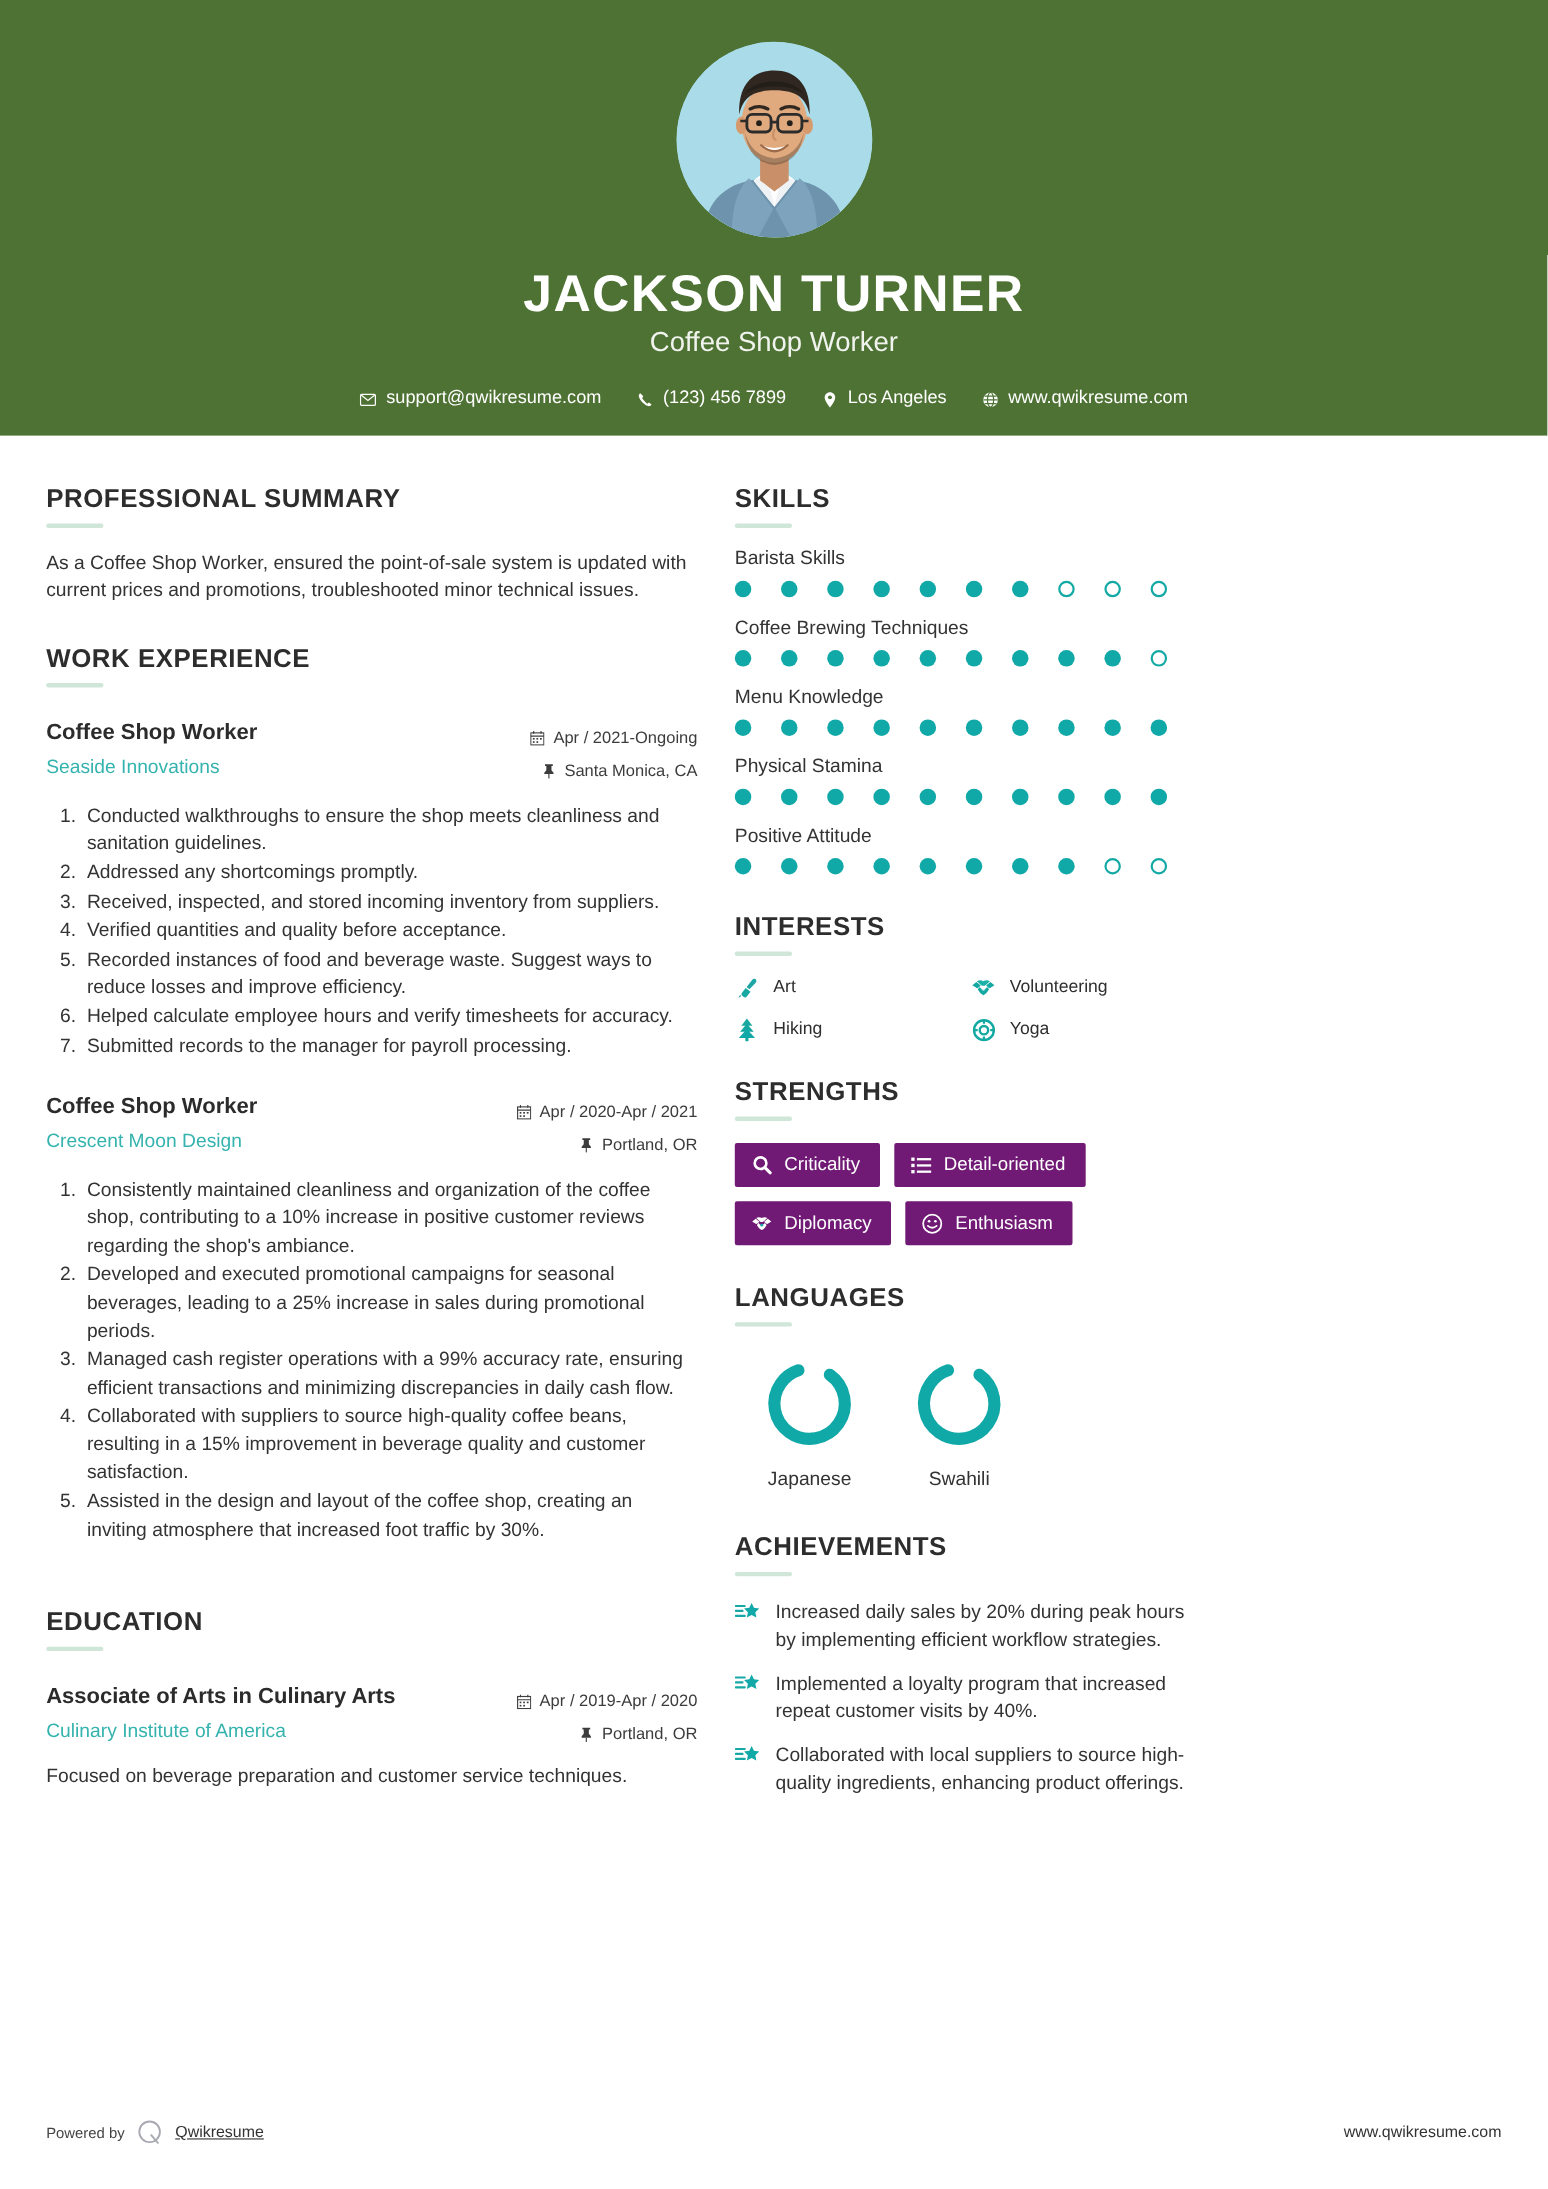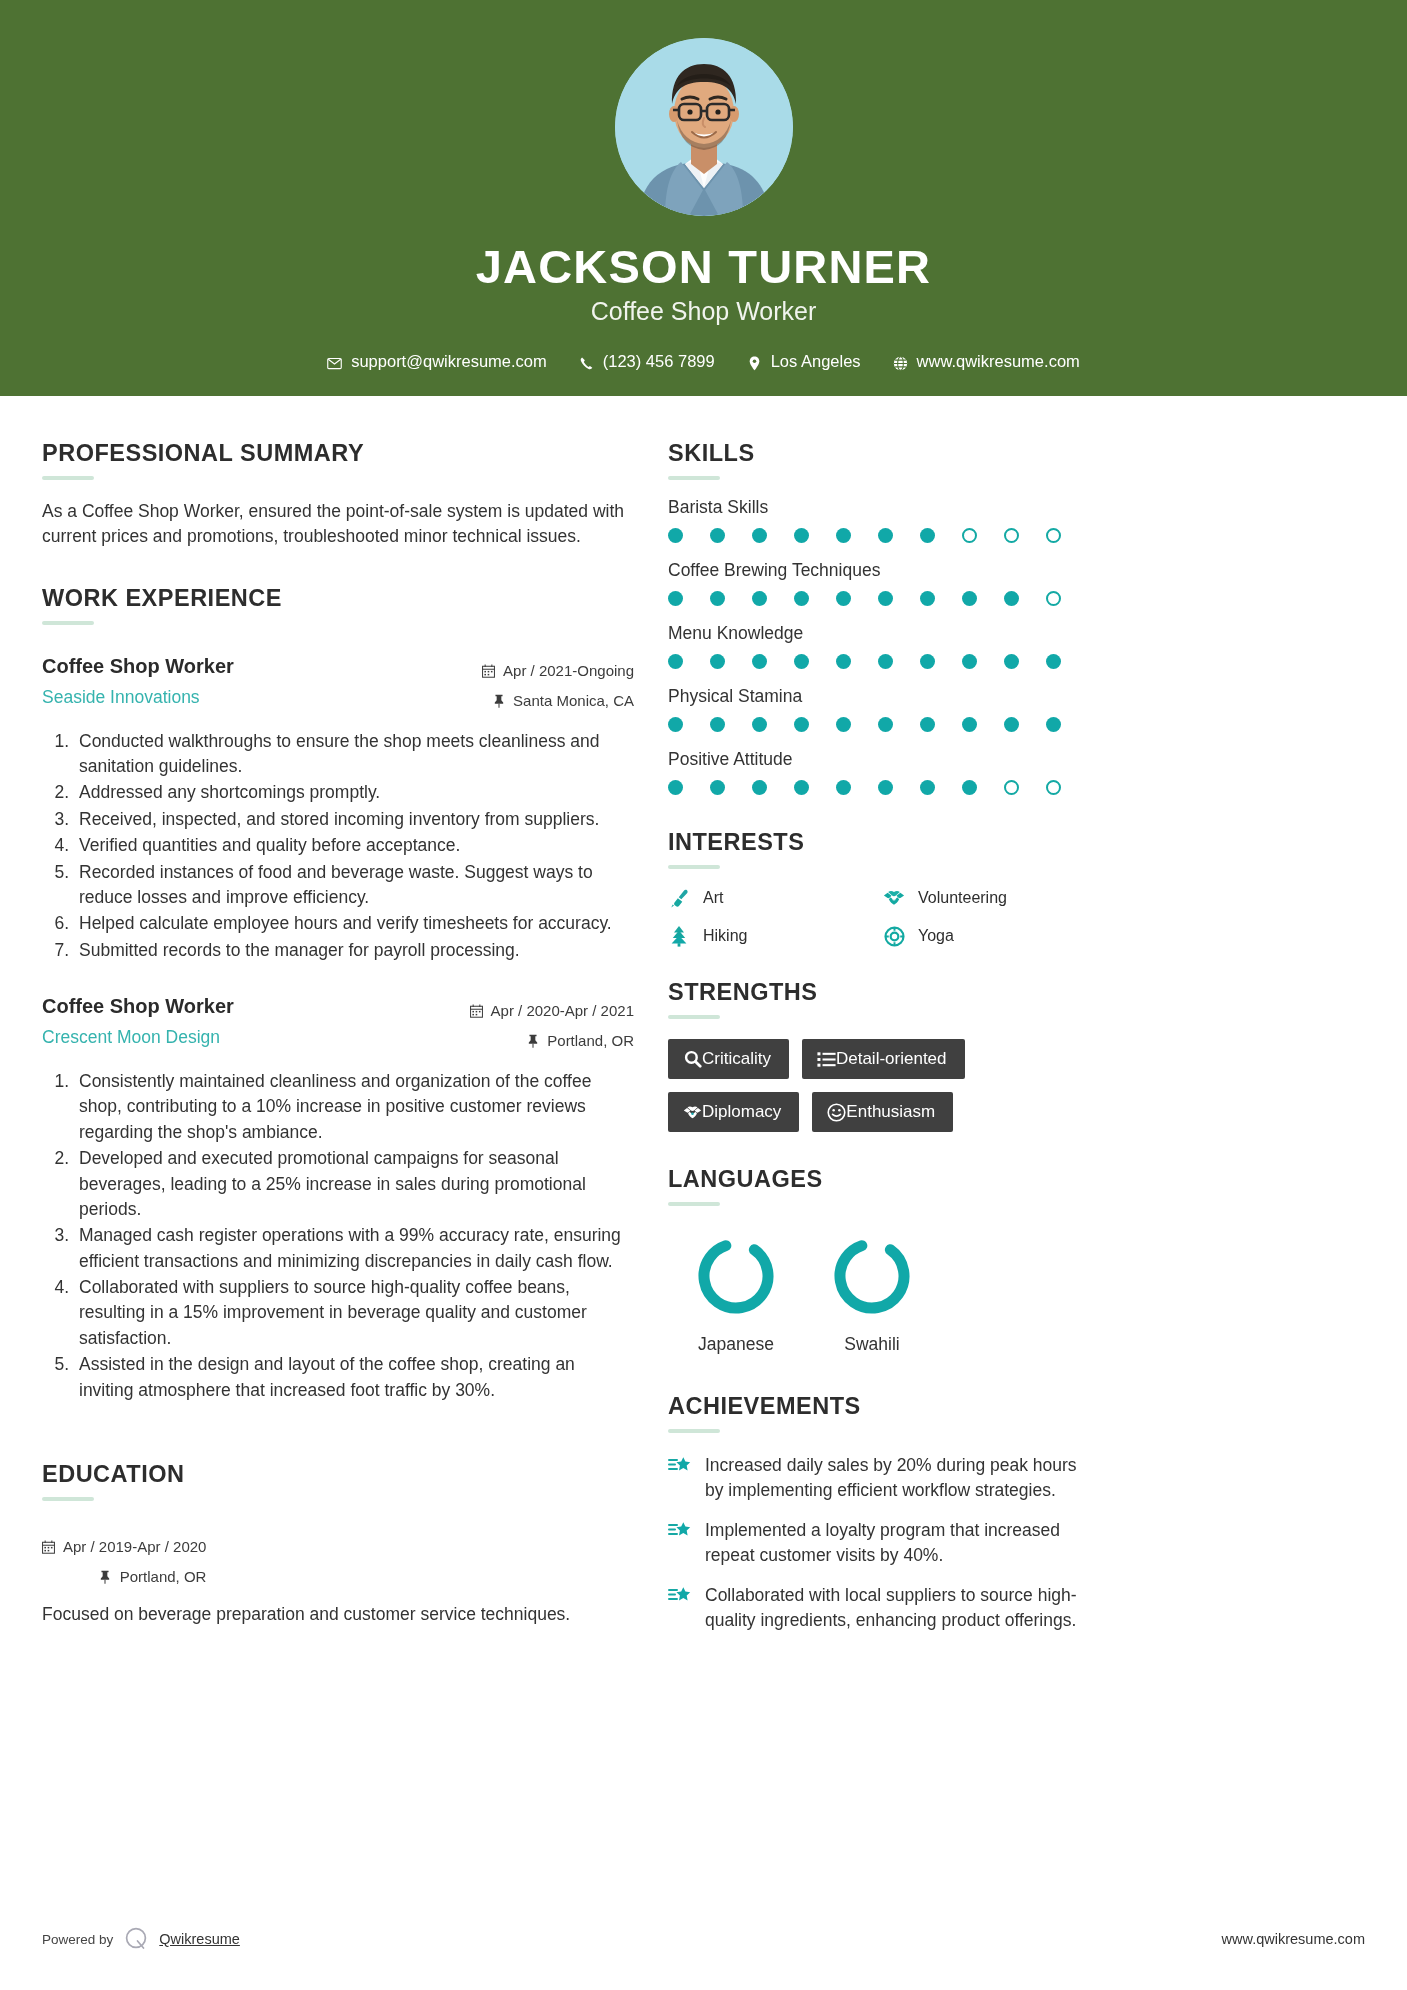--- a/index.html
+++ b/index.html
@@ -180,26 +180,27 @@
   }
   .interest .ii { width: 22px; height: 22px; display: inline-flex; align-items: center; justify-content: center; }
 
   .strength-wrap {
     margin-top: 20px;
     display: flex;
     flex-wrap: wrap;
     gap: 13px;
   }
   .strength {
-    background: #404040;
+    background: #701a75;
     color: #ffffff;
     font-size: 17px;
     padding: 10px 18px 10px 15px;
     display: inline-flex;
     align-items: center;
+    gap: 11px;
     border-radius: 2px;
   }
   .strength .si { width: 19px; height: 19px; display: inline-flex; align-items: center; justify-content: center; }
 
   .lang-wrap {
     margin-top: 26px;
     display: flex;
     gap: 0;
   }
   .lang {
@@ -446,20 +447,24 @@
           </ol>
         </div>
       </div>
 
       <div class="sec-block" style="margin-top:58px;">
         <div class="sec-title">EDUCATION</div>
         <div class="sec-rule"></div>
 
         <div class="job">
           <div class="job-head">
+            <div class="job-left">
+              <div class="job-role">Associate of Arts in Culinary Arts</div>
+              <div class="job-company">Culinary Institute of America</div>
+            </div>
             <div class="job-meta">
               <div class="meta-line">
                 <span class="mi">
                   <svg width="13" height="14" viewBox="0 0 14 15">
                       <rect x="0.6" y="2.4" width="12.8" height="11.8" fill="none" stroke="#3c3c3c" stroke-width="1.1"></rect>
                       <path d="M0.6 5.6 h12.8" stroke="#3c3c3c" stroke-width="1.1"></path>
                       <path d="M3.4 0.6 v2.6 M10.6 0.6 v2.6" stroke="#3c3c3c" stroke-width="1.1"></path>
                       <rect x="2.6" y="7.4" width="1.7" height="1.6" fill="#3c3c3c"></rect>
                       <rect x="6.1" y="7.4" width="1.7" height="1.6" fill="#3c3c3c"></rect>
                       <rect x="9.6" y="7.4" width="1.7" height="1.6" fill="#3c3c3c"></rect>

